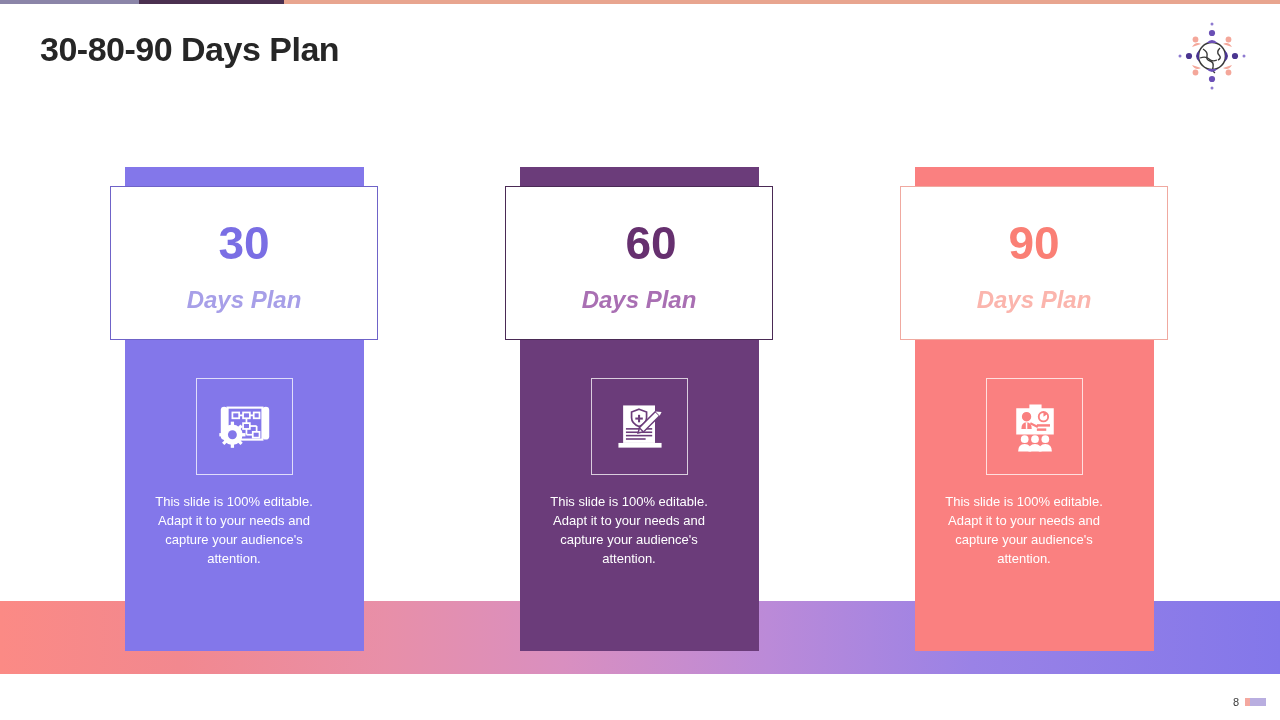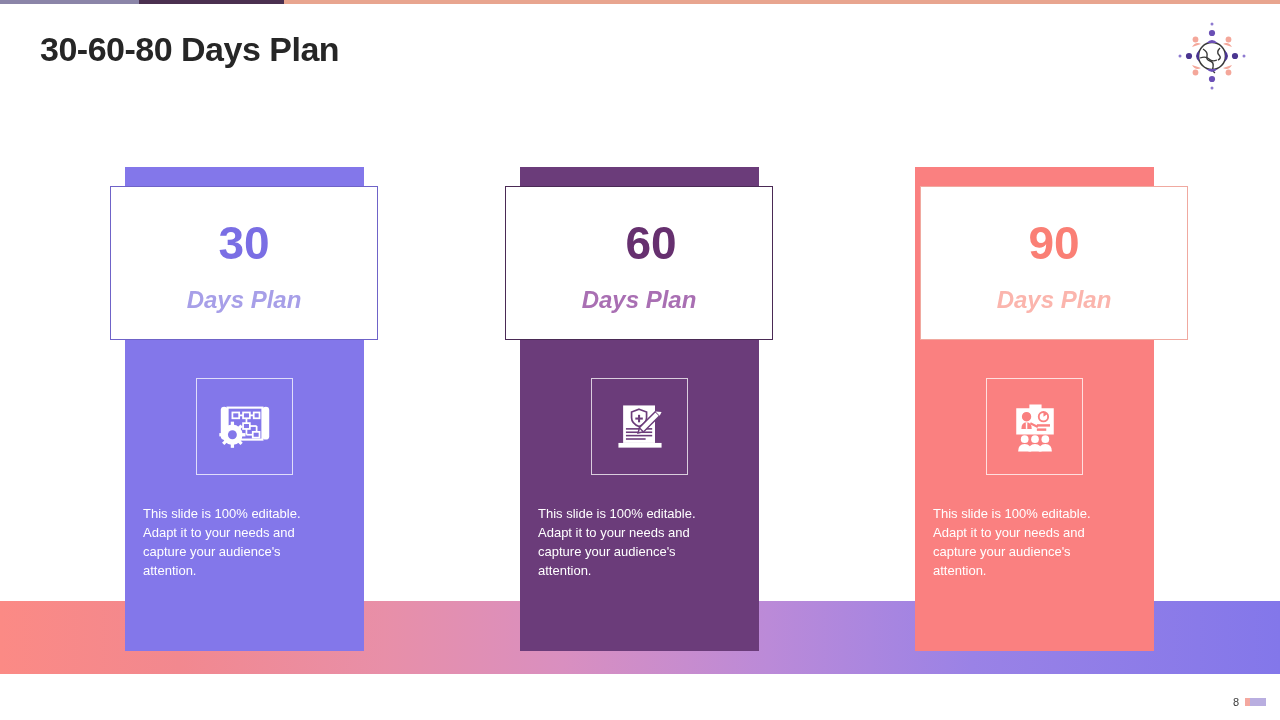--- a/index.html
+++ b/index.html
@@ -130,23 +130,23 @@
     height: 97px;
     box-sizing: border-box;
     border: 1px solid rgba(255,255,255,0.75);
     display: flex;
     align-items: center;
     justify-content: center;
   }
   .col .body-text {
     position: absolute;
     left: 15px;
-    top: 337px;
+    top: 325px;
     width: 218px;
-    text-align: left;
+    text-align: center;
     font-size: 13px;
     line-height: 19px;
     color: #ffffff;
     padding: 0 18px;
     box-sizing: border-box;
   }
 
   
   #col-30 { left: 110px; }
   #col-30 .col-bar { background: #8377ea; }
@@ -157,36 +157,36 @@
   
   #col-60 { left: 505px; }
   #col-60 .col-bar { background: #6b3c7a; }
   #col-60 .card { border: 1px solid #4a2a55; }
   #col-60 .num { color: #66306f; margin-left: 24px; }
   #col-60 .sub { color: #a96fb3; }
 
   
   #col-90 { left: 900px; }
   #col-90 .col-bar { background: #fa8080; }
-  #col-90 .card { border: 1px solid #f0a9a0; margin-left: 20px; }
+  #col-90 .card { border: 1px solid #f0a9a0; }
   #col-90 .num { color: #fa7f75; }
   #col-90 .sub { color: #fbb5ad; }
 
   svg { display: block; }
 </style>
 </head>
 <body>
 
 <div class="top-rule">
   <div class="rule-seg s1"></div>
   <div class="rule-seg s2"></div>
   <div class="rule-seg s3"></div>
 </div>
 
-<div class="page-title">30-60-80 Days Plan</div>
+<div class="page-title">30-80-90 Days Plan</div>
 
 <div class="logo">
   <svg viewBox="0 0 72 72" width="72" height="72">
     <g fill="none">
 
       <circle cx="36" cy="36" r="13.5" fill="#ffffff" stroke="#3a3a3a" stroke-width="1.6"></circle>
       <path d="M27 29 q5 3 4 7 q-1 4 3 5 q4 1 3 6 q-1 4 2 6" stroke="#3a3a3a" stroke-width="1.4" fill="none"></path>
       <path d="M44 28 q-4 4 -1 7 q3 3 -1 5" stroke="#3a3a3a" stroke-width="1.4" fill="none"></path>
       <path d="M24 38 q6 -2 9 1 q3 3 8 1" stroke="#3a3a3a" stroke-width="1.3" fill="none"></path>
 

